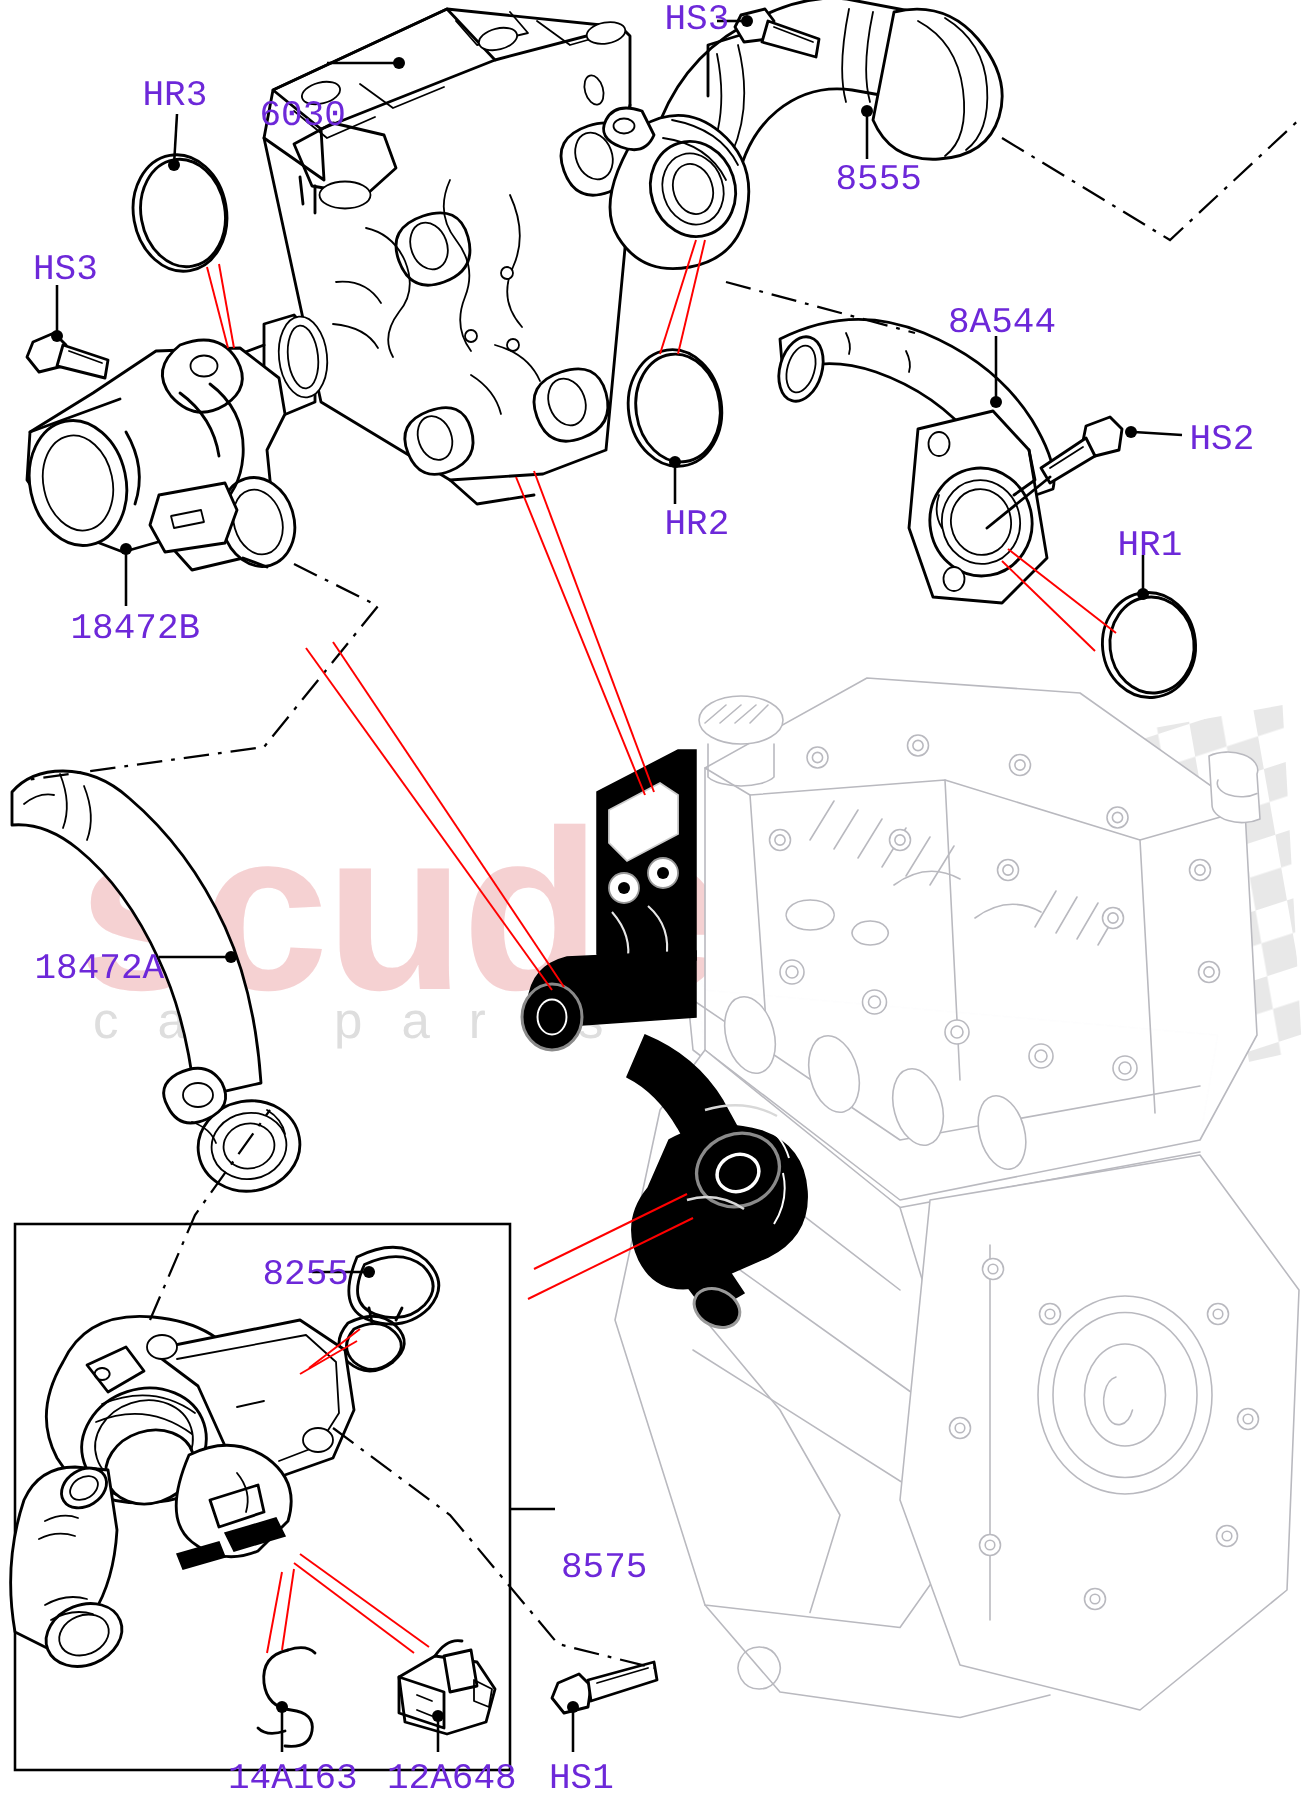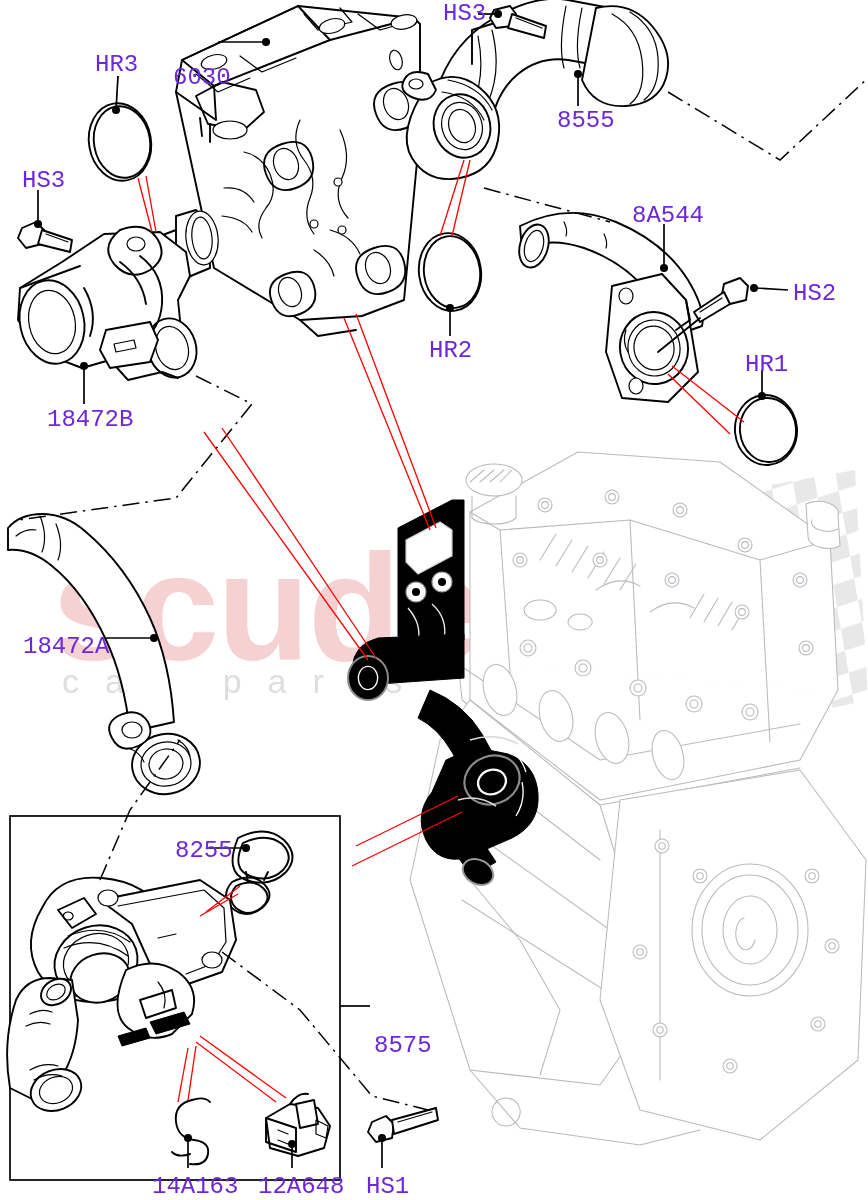--- a/index.html
+++ b/index.html
@@ -517,21 +517,21 @@
     </g>
   </svg>
 
   <div class="lbl" style="left:95px;top:55px;text-align:center;">HR3</div>
   <div class="lbl" style="left:173px;top:48px;margin-top:20px;">6030</div>
   <div class="lbl" style="left:443px;top:4px;">HS3</div>
   <div class="lbl" style="left:557px;top:111px;">8555</div>
   <div class="lbl" style="left:22px;top:171px;">HS3</div>
   <div class="lbl" style="left:632px;top:206px;">8A544</div>
   <div class="lbl" style="left:793px;top:284px;">HS2</div>
-  <div class="lbl" style="left:429px;top:341px;">HR2</div>
+  <div class="lbl" style="left:443px;top:341px;">HR2</div>
   <div class="lbl" style="left:745px;top:355px;">HR1</div>
   <div class="lbl" style="left:47px;top:410px;">18472B</div>
   <div class="lbl" style="left:23px;top:637px;">18472A</div>
   <div class="lbl" style="left:163px;top:841px;margin-left:12px;">8255</div>
   <div class="lbl" style="left:374px;top:1036px;">8575</div>
   <div class="lbl" style="left:152px;top:1177px;">14A163</div>
   <div class="lbl" style="left:258px;top:1177px;">12A648</div>
   <div class="lbl" style="left:366px;top:1177px;">HS1</div>
 
 </div>

